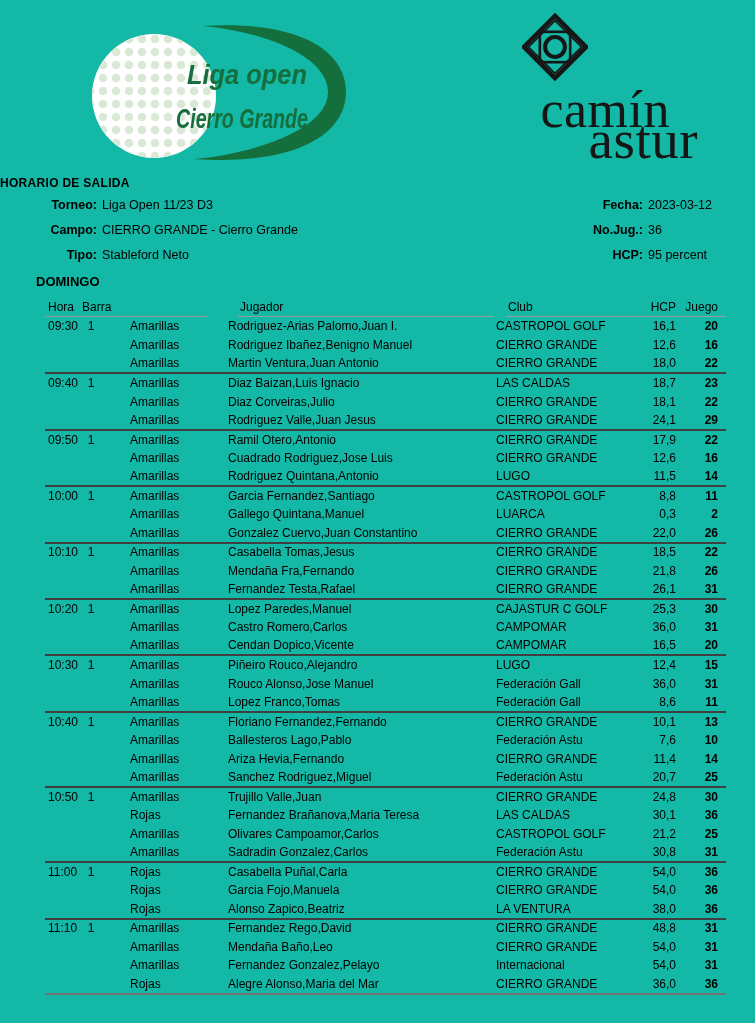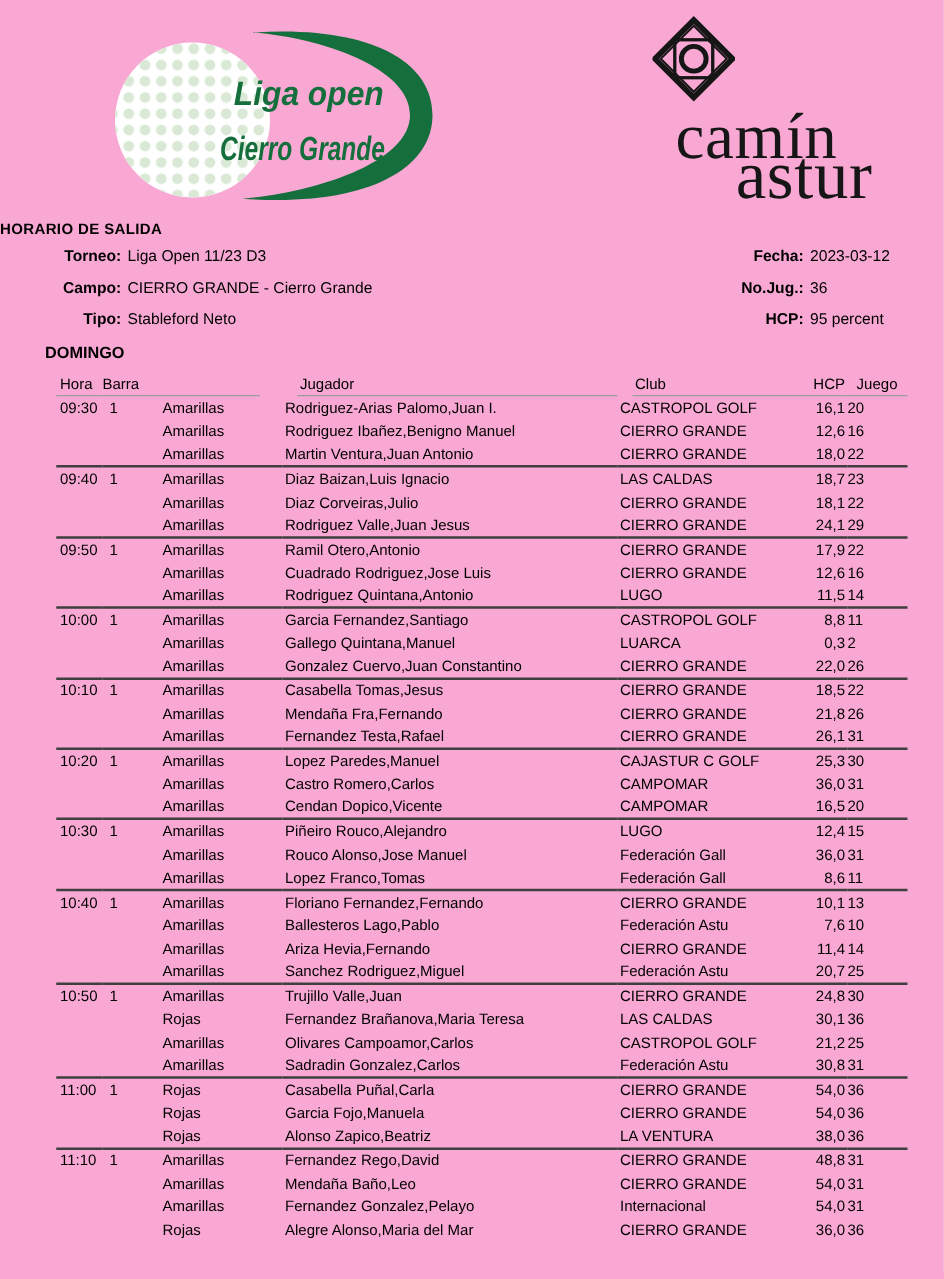--- a/index.html
+++ b/index.html
@@ -1,18 +1,18 @@
 <!DOCTYPE html>
 <html><head>
 <meta charset="utf-8">
 <style>
   * { margin:0; padding:0; box-sizing:border-box; }
   body { background:#fff; }
   .page {
-    position:relative; width:755px; height:1023px; background:#f9a8d4;
+    position:relative; width:755px; height:1023px; background:#14b8a6;
     font-family:"Liberation Sans", sans-serif; color:#000; overflow:hidden;
   }
 
   
   .logo-liga { position:absolute; left:84px; top:20px; width:272px; height:148px; }
   .logo-camin { position:absolute; left:440px; top:12px; width:230px; text-align:right; }
   .camin-diamond { display:block; margin:0 auto; }
   .camin-text { font-family:"Liberation Serif", serif; color:#161616; }
   .camin-line1 { font-size:52px; line-height:1; margin-top:2px; letter-spacing:0.5px; }
   .camin-line2 { font-size:55px; line-height:1; margin-top:-24px; transform:translateX(28px); letter-spacing:0.5px; }
@@ -27,21 +27,21 @@
   .il { position:absolute; left:0; width:97px; text-align:right; font-weight:bold; }
   .iv { position:absolute; left:102px; white-space:nowrap; }
   .rl { position:absolute; right:112px; width:160px; text-align:right; font-weight:bold; }
   .rv { position:absolute; left:648px; white-space:nowrap; }
 
   .day-label { position:absolute; top:274px; left:36px; font-size:13px; font-weight:bold; }
 
   
   .tt-wrap { position:absolute; top:297px; left:45px; }
   table.tt { border-collapse:collapse; width:681px; font-size:12px;
-             border-bottom:2px solid #f9a8d4; table-layout:fixed; }
+             border-bottom:2px solid #737373; table-layout:fixed; }
   .tt col.c-hora  { width:37px; }
   .tt col.c-barra { width:18px; }
   .tt col.c-tee   { width:126px; }
   .tt col.c-jug   { width:268px; }
   .tt col.c-club  { width:150px; }
   .tt col.c-hcp   { width:34px; }
   .tt col.c-juego { width:48px; }
 
   .tt th { font-weight:normal; text-align:left; height:20px; vertical-align:bottom; padding:0; }
   .tt th .hl { border-bottom:1.5px solid #9b9b9b; padding-bottom:2px; }
@@ -51,21 +51,21 @@
   .tt th.h-hcp .hl { text-align:right; padding-right:2px; }
   .tt th.h-juego .hl { text-align:right; padding-right:8px; }
 
   .tt td { height:18.8px; padding:0; vertical-align:middle; white-space:nowrap; overflow:hidden; }
   .tt td.hora { padding-left:3px; }
   .tt td.barra { text-align:center; }
   .tt td.tee { padding-left:30px; }
   .tt td.jug { padding-left:2px; }
   .tt td.club { padding-left:2px; }
   .tt td.hcp { text-align:right; padding-right:2px; }
-  .tt td.juego { text-align:left; padding-right:8px; font-weight:normal; }
+  .tt td.juego { text-align:right; padding-right:8px; font-weight:bold; }
   .tt tr.sep td { border-top:2px solid #3f3f3f; }
 </style>
 </head>
 <body>
 
 <div class="page">
 
   <div class="logo-liga">
     <svg width="272" height="148" viewBox="0 0 272 148">
       <defs>

